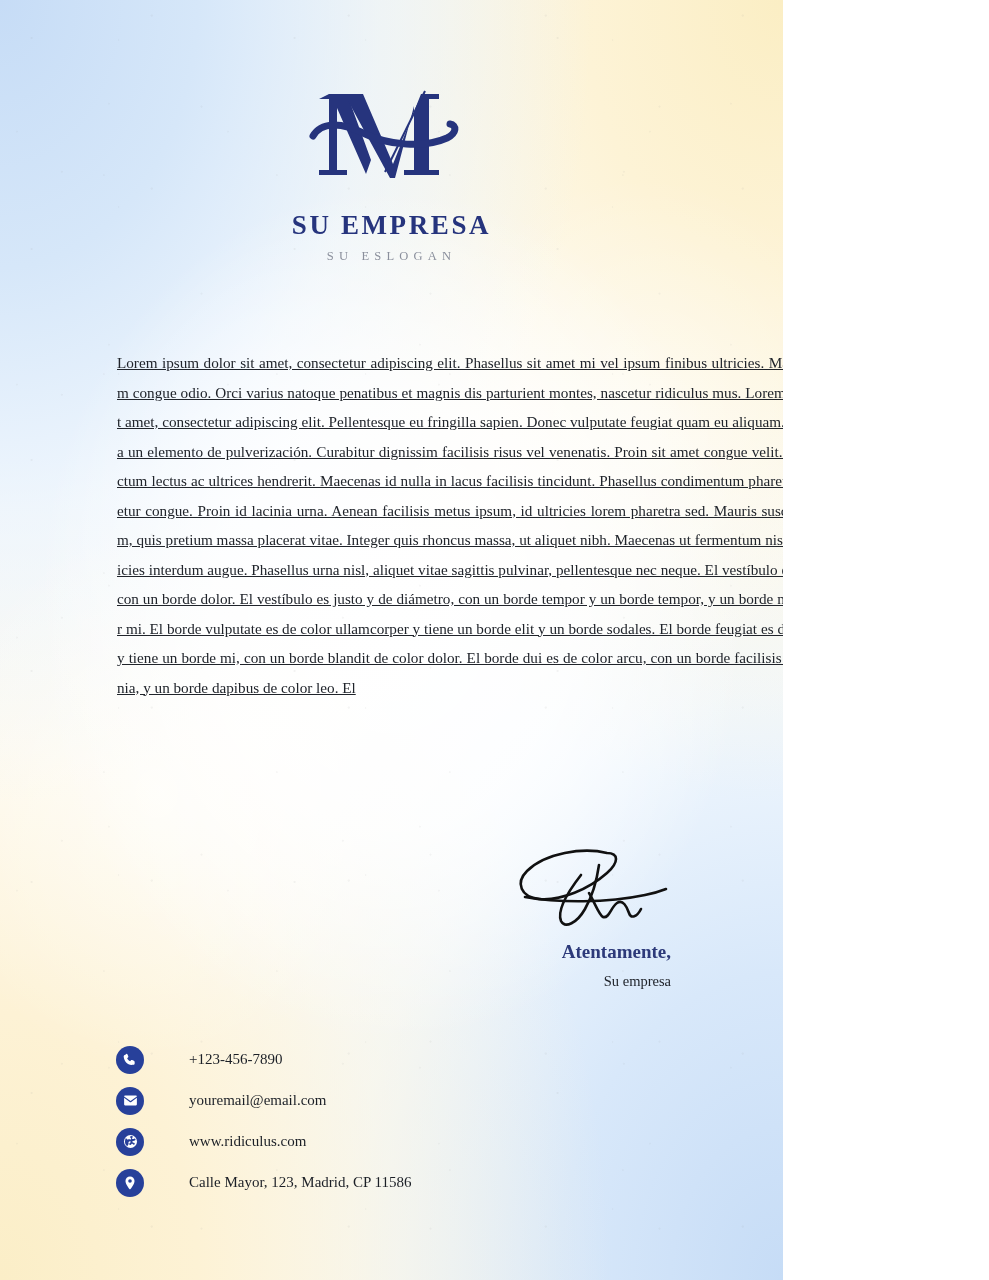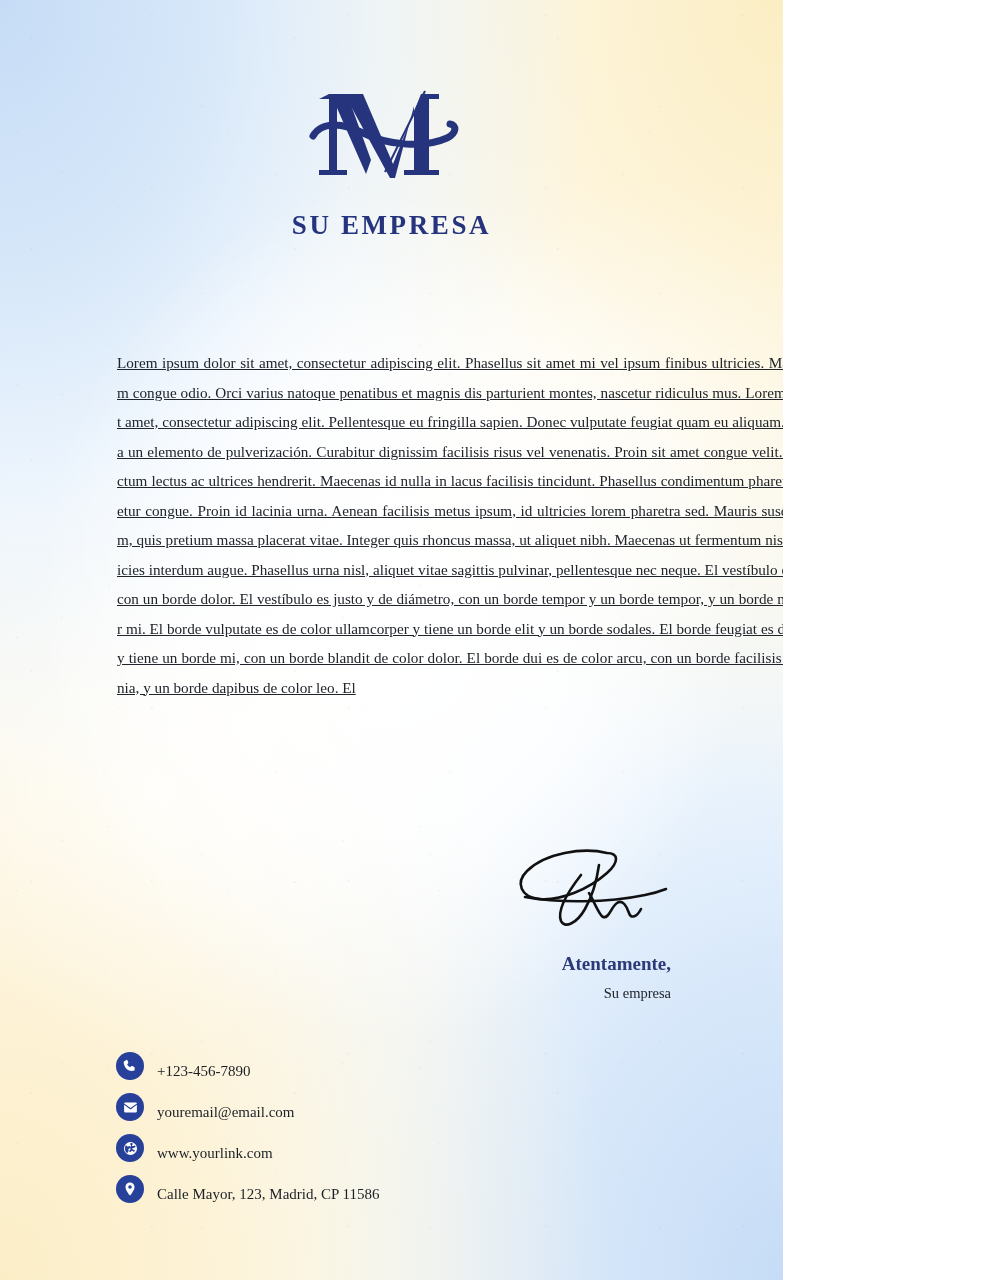--- a/index.html
+++ b/index.html
@@ -116,41 +116,42 @@
     top: 845px;
     width: 230px;
     text-align: right;
   }
   .signature-mark {
     height: 92px;
     line-height: 0;
     text-align: right;
   }
   .closing {
-    margin-top: 16px;
+    margin-top: 4px;
     font-size: 19px;
     font-weight: bold;
     color: #2d3a7a;
   }
   .signer {
     margin-top: 10px;
     font-size: 14.5px;
     color: #20242b;
   }
 
   
   .contact-list {
     position: absolute;
     left: 116px;
     top: 1039px;
   }
   .contact-row {
     display: flex;
-    align-items: flex-end;
+    align-items: center;
     height: 41px;
+    gap: 32px;
   }
   .contact-icon {
     width: 28px;
     height: 28px;
     border-radius: 50%;
     background: #27409a;
     flex: 0 0 28px;
     display: flex;
     align-items: center;
     justify-content: center;
@@ -184,20 +185,21 @@
         </g>
 
         <path d="M118 5 L78 86" stroke="#26347d" stroke-width="2" fill="none"></path>
 
         <path d="M6 50 C14 36, 34 36, 56 47 C82 60, 118 62, 140 52 C150 47, 150 39, 143 38" fill="none" stroke="#26347d" stroke-width="7" stroke-linecap="round"></path>
       </svg>
     </div>
 
     <div class="company-name">SU EMPRESA</div>
 
+    <div class="company-slogan">SU ESLOGAN</div>
   </div>
 
   <div class="letter-body">
     <p class="paragraph">Lorem ipsum dolor sit amet, consectetur adipiscing elit. Phasellus sit amet mi vel ipsum finibus ultricies. Maecenas interdum congue odio. Orci varius natoque penatibus et magnis dis parturient montes, nascetur ridiculus mus. Lorem ipsum dolor sit amet, consectetur adipiscing elit. Pellentesque eu fringilla sapien. Donec vulputate feugiat quam eu aliquam. Pero la vida era un elemento de pulverización. Curabitur dignissim facilisis risus vel venenatis. Proin sit amet congue velit. Suspendisse dictum lectus ac ultrices hendrerit. Maecenas id nulla in lacus facilisis tincidunt. Phasellus condimentum pharetra ante consectetur congue. Proin id lacinia urna. Aenean facilisis metus ipsum, id ultricies lorem pharetra sed.   Mauris suscipit posuere sem, quis pretium massa placerat vitae. Integer quis rhoncus massa, ut aliquet nibh. Maecenas ut fermentum nisi. Phasellus ultricies interdum augue. Phasellus urna nisl, aliquet vitae sagittis pulvinar, pellentesque nec neque. El vestíbulo es de color nisl, con un borde dolor. El vestíbulo es justo y de diámetro, con un borde tempor y un borde tempor, y un borde molestie de color mi. El borde vulputate es de color ullamcorper y tiene un borde elit y un borde sodales. El borde feugiat es de color lobortis y tiene un borde mi, con un borde blandit de color dolor. El borde dui es de color arcu, con un borde facilisis y un borde lacinia, y un borde dapibus de color leo. El</p>
   </div>
 
   <div class="signature-block">
     <div class="signature-mark">
       <svg width="160" height="88" viewBox="0 0 160 88" aria-hidden="true">
         <g fill="none" stroke="#111111" stroke-width="2.6" stroke-linecap="round" stroke-linejoin="round">
@@ -241,21 +243,21 @@
     </div>
 
     <div class="contact-row">
       <span class="contact-icon">
         <svg width="17" height="17" viewBox="0 0 24 24" aria-hidden="true">
           <circle cx="12" cy="12" r="9.2" fill="#ffffff"></circle>
           <path fill="#27409a" d="M5.2 7.4c1.2.2 2.1 1 2.6 1.9.4.8 1.4 1 2 .4.6-.5 1.4-.2 1.6.6.2.9-.3 1.5-1.1 1.7-1 .3-1.4 1.2-1.1 2.1.3 1 .2 1.9-.5 2.6-.6.6-1 1.3-1 2.1-2.1-1.4-3.5-3.8-3.5-6.6 0-1.7.4-3.2 1-4.8z"></path>
           <path fill="#27409a" d="M14.6 4.3c.7.9.6 1.9-.1 2.5-.6.5-.5 1.2.1 1.5.9.4 1.8.3 2.6-.2.7-.4 1.4-.2 1.8.5.3.5.1 1.1-.4 1.5-.9.7-1.9 1.1-3 1.2-.8.1-1.2.8-.9 1.5.3.8 1 1.1 1.8 1 .9-.1 1.5.4 1.5 1.3 0 .5-.2 1-.6 1.3-1.1.9-1.6-.2-2.3-.9-.6-.6-1.5-.5-1.9.3-.4.9-1.2 1.2-2.1 1-.6-.1-1-.6-.9-1.2.1-.9.6-1.5 1.4-1.9.6-.3.8-1 .5-1.6-.4-.7-1.1-.9-1.8-.6-.9.4-1.7.2-2.2-.6-.4-.6-.2-1.3.4-1.7.9-.6 1.9-.6 2.8-.1.7.4 1.4.1 1.6-.6.2-.8-.1-1.4-.8-1.8-.8-.4-1-1.1-.6-1.9.6-.3 1.3-.5 2-.6z"></path>
         </svg>
       </span>
-      <span class="contact-text">www.yourlink.com</span>
+      <span class="contact-text">www.ridiculus.com</span>
     </div>
 
     <div class="contact-row">
       <span class="contact-icon">
         <svg width="16" height="16" viewBox="0 0 24 24" aria-hidden="true">
           <path fill="#ffffff" d="M12 2.2c-3.8 0-6.8 3-6.8 6.8 0 4.9 6.1 12.2 6.4 12.5.2.3.6.3.8 0 .3-.3 6.4-7.6 6.4-12.5 0-3.8-3-6.8-6.8-6.8z"></path>
           <circle cx="12" cy="9" r="2.7" fill="#27409a"></circle>
         </svg>
       </span>
       <span class="contact-text">Calle Mayor, 123, Madrid, CP 11586</span>

